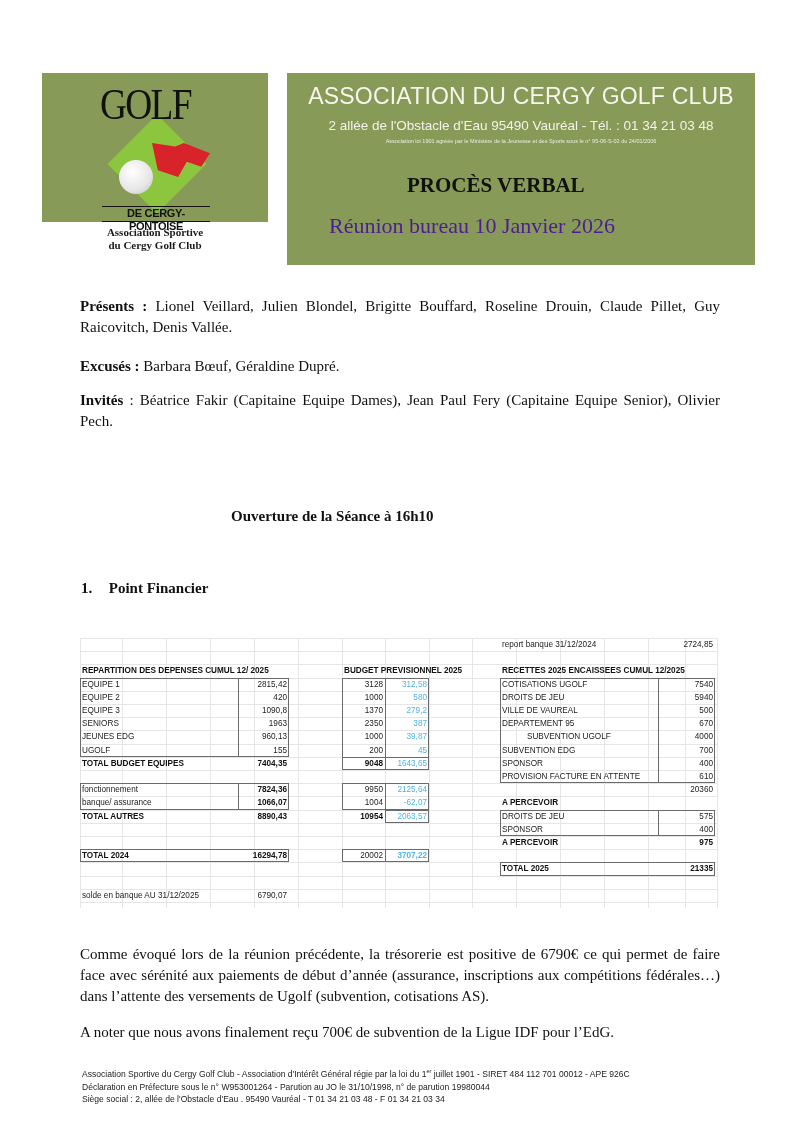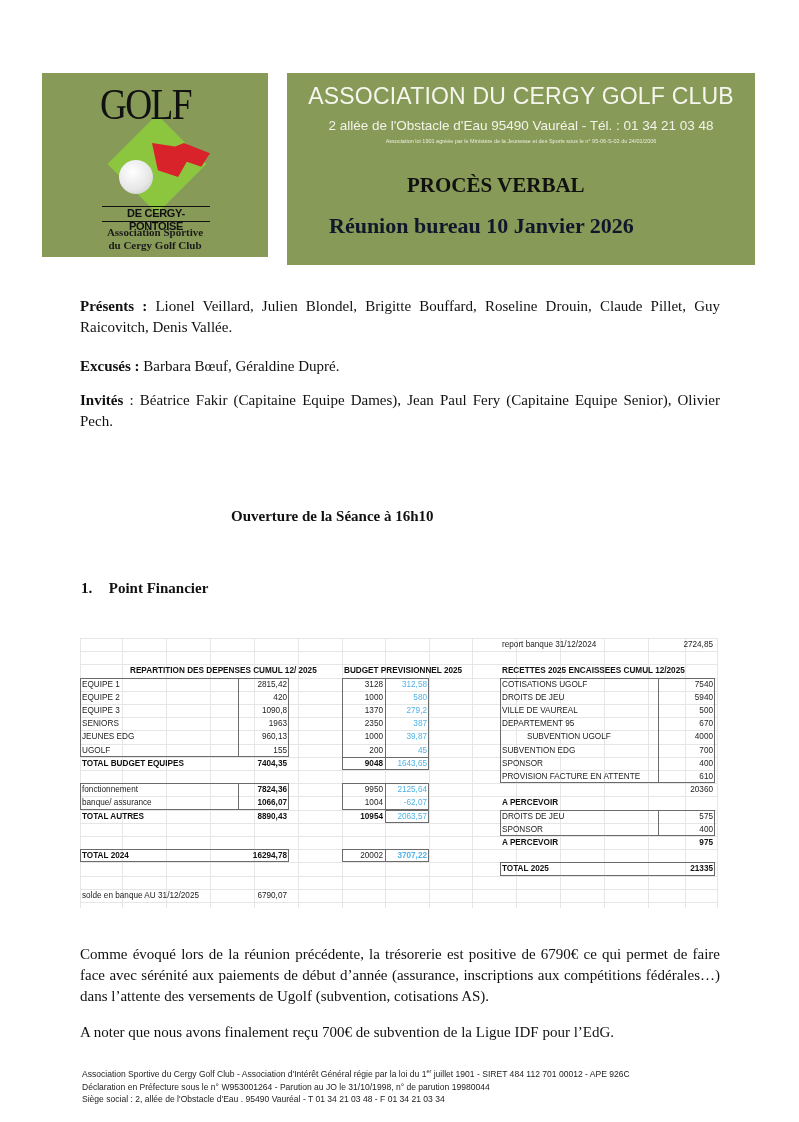--- a/index.html
+++ b/index.html
@@ -1,21 +1,21 @@
 <!DOCTYPE html>
 <html><head>
 <meta charset="utf-8">
 <style>
   * { box-sizing: border-box; margin: 0; padding: 0; }
   html, body { width: 799px; height: 1122px; background: #ffffff; overflow: hidden; }
   body { position: relative; font-family: "Liberation Serif", serif; color: #111; }
 
   
   .logo-panel {
-    position: absolute; left: 42px; top: 73px; width: 226px; height: 184px;
+    position: absolute; left: 42px; top: 73px; width: 226px; height: 149px;
     background: #879a57;
   }
   .logo-golf {
     position: absolute; left: 58px; top: 12px; width: 110px;
     font-family: "Liberation Serif", serif; font-size: 44px; letter-spacing: -2px;
     color: #111; line-height: 40px; transform: scaleX(0.85); transform-origin: left;
   }
   .logo-diamond {
     position: absolute; left: 80px; top: 56px; width: 70px; height: 70px;
     background: #8cc63f; transform: rotate(45deg);
@@ -56,21 +56,21 @@
   .assoc-legal {
     position: absolute; left: 0; top: 65px; width: 468px; text-align: center;
     font-family: "Liberation Sans", sans-serif; font-size: 5.5px; color: #ececdf;
   }
   .pv-title {
     position: absolute; left: 120px; top: 100px;
     font-family: "Liberation Serif", serif; font-weight: bold; font-size: 21px; color: #111;
   }
   .meeting-title {
     position: absolute; left: 42px; top: 140px;
-    font-family: "Liberation Serif", serif; font-weight: bold; font-size: 22px; color: #0f172a;
+    font-family: "Liberation Serif", serif; font-weight: normal; font-size: 22px; color: #4c1d95;
   }
 
   
   .para { position: absolute; left: 80px; width: 640px; font-size: 15px; line-height: 21px; color: #111; }
   .para b { font-weight: bold; }
   .justify { text-align: justify; }
 
   .seance {
     position: absolute; left: 231px; top: 508px; font-size: 15px; font-weight: bold;
   }
@@ -179,21 +179,21 @@
     <div class="grid-h" style="top: 171.6px;"></div>
     <div class="grid-h" style="top: 184.8px;"></div>
     <div class="grid-h" style="top: 198px;"></div>
     <div class="grid-h" style="top: 211.2px;"></div>
     <div class="grid-h" style="top: 224.4px;"></div>
     <div class="grid-h" style="top: 237.6px;"></div>
     <div class="grid-h" style="top: 250.8px;"></div>
     <div class="grid-h" style="top: 264px;"></div>
     <div class="cell " style="top: 0px; left: 420px; width: 150px;">report banque 31/12/2024</div>
     <div class="cell r" style="top: 0px; left: 578px; width: 57px;">2724,85</div>
-    <div class="cell b" style="top: 26.4px; left: 0px; width: 200px; margin-left: 48px;">REPARTITION DES DEPENSES CUMUL 12/ 2025</div>
+    <div class="cell b" style="top: 26.4px; left: 0px; width: 200px;">REPARTITION DES DEPENSES CUMUL 12/ 2025</div>
     <div class="cell b" style="top: 26.4px; left: 262px; width: 120px;">BUDGET PREVISIONNEL 2025</div>
     <div class="cell b" style="top: 26.4px; left: 420px; width: 210px;">RECETTES 2025 ENCAISSEES CUMUL 12/2025</div>
     <div class="cell " style="top: 39.6px; left: 0px; width: 150px;">EQUIPE 1</div>
     <div class="cell r" style="top: 39.6px; left: 158px; width: 51px;">2815,42</div>
     <div class="cell " style="top: 52.8px; left: 0px; width: 150px;">EQUIPE 2</div>
     <div class="cell r" style="top: 52.8px; left: 158px; width: 51px;">420</div>
     <div class="cell " style="top: 66px; left: 0px; width: 150px;">EQUIPE 3</div>
     <div class="cell r" style="top: 66px; left: 158px; width: 51px;">1090,8</div>
     <div class="cell " style="top: 79.2px; left: 0px; width: 150px;">SENIORS</div>
     <div class="cell r" style="top: 79.2px; left: 158px; width: 51px;">1963</div>

